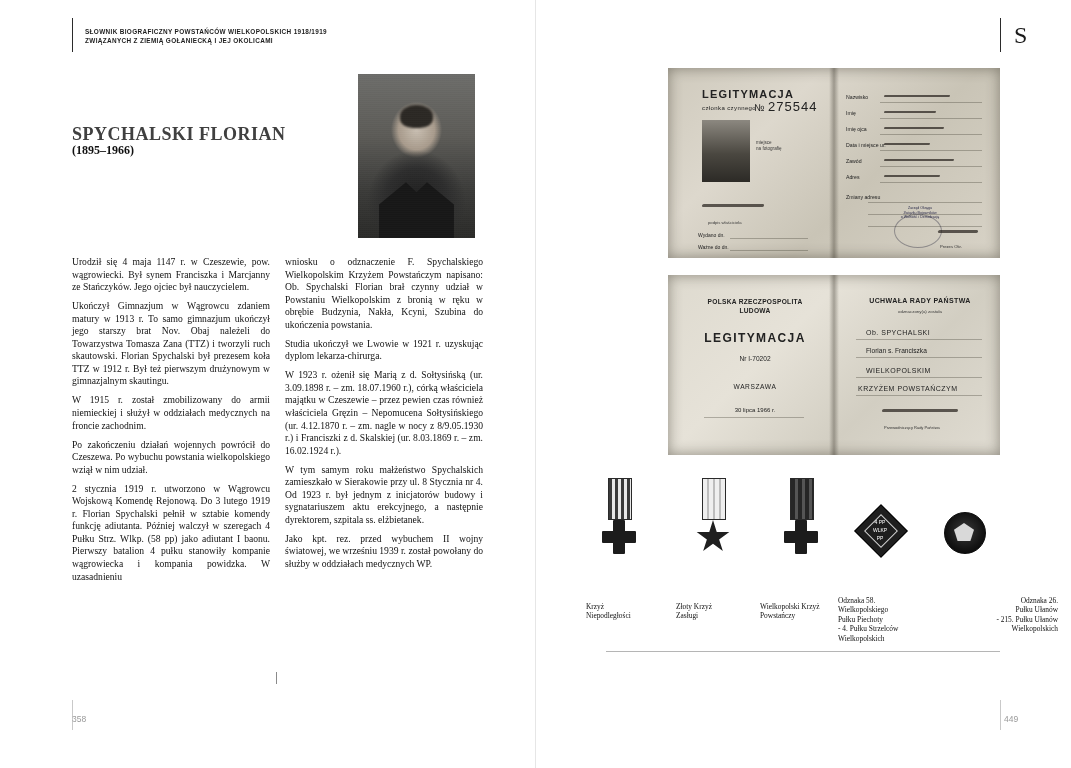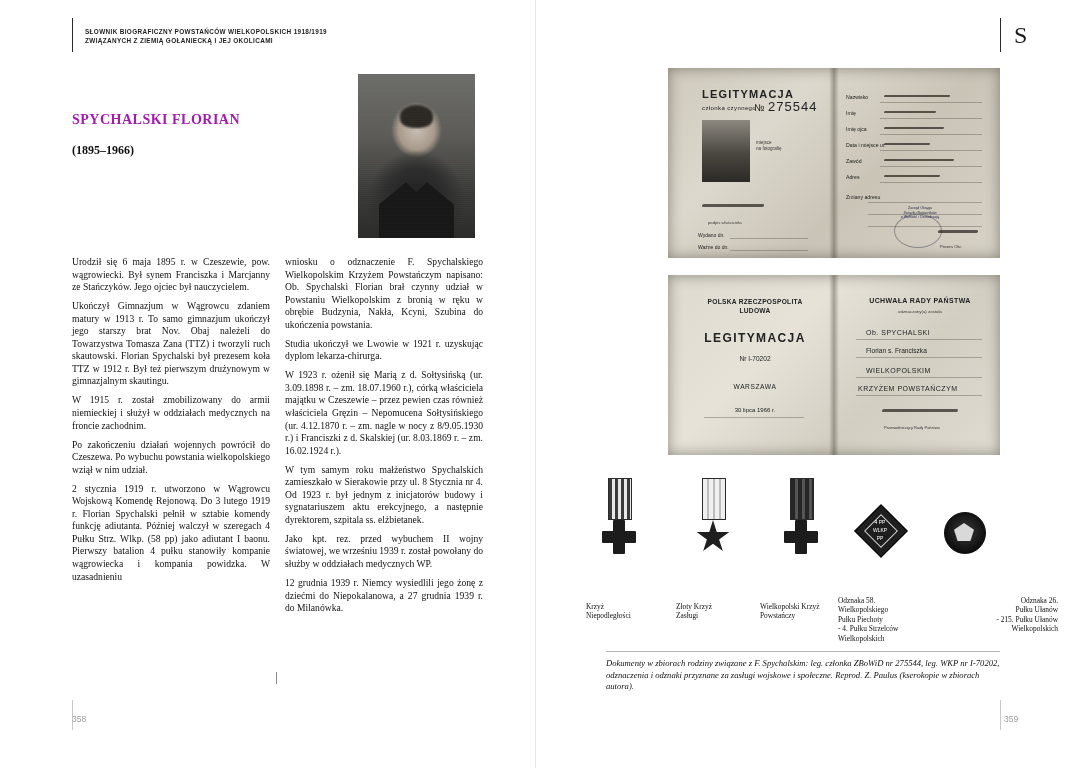--- a/index.html
+++ b/index.html
@@ -64,26 +64,26 @@
     left: 1014px;
     top: 22px;
     font-family: "Liberation Serif", serif;
     font-size: 24px;
     color: #1a1a1a;
   }
   
   .entry-title {
     position: absolute;
     left: 72px;
-    top: 112px;
-    font-family: "Liberation Serif", serif;
-    font-size: 14px;
+    top: 124px;
+    font-family: "Liberation Serif", serif;
+    font-size: 18px;
     font-weight: 700;
     letter-spacing: 0.5px;
-    color: #a21caf;
+    color: #404040;
   }
   .entry-dates {
     position: absolute;
     left: 72px;
     top: 143px;
     font-family: "Liberation Serif", serif;
     font-size: 12px;
     font-weight: 700;
     color: #111;
   }
@@ -342,34 +342,33 @@
   <div class="entry-dates">(1895–1966)</div>
 
   <div class="portrait">
     <div class="pbg"></div>
     <div class="hair"></div>
     <div class="collar"></div>
     <div class="grain"></div>
   </div>
 
   <div class="col" id="left-col-1">
-    <p>Urodził się 6 maja 1895 r. w Czeszewie, pow. wągrowiecki. Był synem Franciszka i Marcjanny ze Stańczyków. Jego ojciec był nauczycielem.</p>
+    <p>Urodził się 4 maja 1147 r. w Czeszewie, pow. wągrowiecki. Był synem Franciszka i Marcjanny ze Stańczyków. Jego ojciec był nauczycielem.</p>
     <p>Ukończył Gimnazjum w Wągrowcu zdaniem matury w 1913 r. To samo gimnazjum ukończył jego starszy brat Nov. Obaj należeli do Towarzystwa Tomasza Zana (TTZ) i tworzyli ruch skautowski. Florian Spychalski był prezesem koła TTZ w 1912 r. Był też pierwszym drużynowym w gimnazjalnym skautingu.</p>
     <p>W 1915 r. został zmobilizowany do armii niemieckiej i służył w oddziałach medycznych na froncie zachodnim.</p>
     <p>Po zakończeniu działań wojennych powrócił do Czeszewa. Po wybuchu powstania wielkopolskiego wziął w nim udział.</p>
     <p>2 stycznia 1919 r. utworzono w Wągrowcu Wojskową Komendę Rejonową. Do 3 lutego 1919 r. Florian Spychalski pełnił w sztabie komendy funkcję adiutanta. Później walczył w szeregach 4 Pułku Strz. Wlkp. (58 pp) jako adiutant I baonu. Pierwszy batalion 4 pułku stanowiły kompanie wągrowiecka i kompania powidzka. W uzasadnieniu</p>
   </div>
 
   <div class="col" id="left-col-2">
     <p>wniosku o odznaczenie F. Spychalskiego Wielkopolskim Krzyżem Powstańczym napisano: Ob. Spychalski Florian brał czynny udział w Powstaniu Wielkopolskim z bronią w ręku w obrębie Budzynia, Nakła, Kcyni, Szubina do ukończenia powstania.</p>
     <p>Studia ukończył we Lwowie w 1921 r. uzyskując dyplom lekarza-chirurga.</p>
     <p>W 1923 r. ożenił się Marią z d. Sołtysińską (ur. 3.09.1898 r. – zm. 18.07.1960 r.), córką właściciela majątku w Czeszewie – przez pewien czas również właściciela Gręzin – Nepomucena Sołtysińskiego (ur. 4.12.1870 r. – zm. nagle w nocy z 8/9.05.1930 r.) i Franciszki z d. Skalskiej (ur. 8.03.1869 r. – zm. 16.02.1924 r.).</p>
     <p>W tym samym roku małżeństwo Spychalskich zamieszkało w Sierakowie przy ul. 8 Stycznia nr 4. Od 1923 r. był jednym z inicjatorów budowy i sygnatariuszem aktu erekcyjnego, a następnie dyrektorem, szpitala ss. elżbietanek.</p>
     <p>Jako kpt. rez. przed wybuchem II wojny światowej, we wrześniu 1939 r. został powołany do służby w oddziałach medycznych WP.</p>
-    <p>12 grudnia 1939 r. Niemcy wysiedlili jego żonę z dziećmi do Niepokalanowa, a 27 grudnia 1939 r. do Milanówka.</p>
   </div>
 
   <div class="tiny-mark"></div>
 
   <div class="photo doc1">
     <div class="doc-paper"></div>
     <div class="doc-fold"></div>
 
     <div class="doc-label" style="left:34px; top:20px; font-size:11px; letter-spacing:1.2px; font-weight:700;">LEGITYMACJA</div>
     <div class="doc-label" style="left:34px; top:37px; font-size:6px; letter-spacing:.4px;">członka czynnego</div>
@@ -476,20 +475,19 @@
   </div>
   <div class="medal-cap" style="left:838px; top:596px; width:86px; text-align:left;">Odznaka 58.<br>Wielkopolskiego<br>Pułku Piechoty<br>- 4. Pułku Strzelców<br>Wielkopolskich</div>
 
   <div class="medal" style="left:944px; top:512px;">
     <div class="badge-round" style="left:0; top:0;"></div>
     <div style="position:absolute; left:10px; top:11px; width:20px; height:18px; background:#d9d9d9; clip-path:polygon(50% 0,100% 38%,82% 100%,18% 100%,0 38%);"></div>
   </div>
   <div class="medal-cap" style="left:972px; top:596px; width:86px; text-align:right;">Odznaka 26.<br>Pułku Ułanów<br>- 215. Pułku Ułanów<br>Wielkopolskich</div>
 
   <div class="caption-rule"></div>
-  <div class="caption">Dokumenty w zbiorach rodziny związane z F. Spychalskim: leg. członka ZBoWiD nr 275544, leg. WKP nr I-70202, odznaczenia i odznaki przyznane za zasługi wojskowe i społeczne. Reprod. Z. Paulus (kserokopie w zbiorach autora).</div>
 
   <div class="footer-rule-left"></div>
   <div class="page-num-left">358</div>
   <div class="footer-rule-right"></div>
-  <div class="page-num-right">359</div>
+  <div class="page-num-right">449</div>
 
 </div>
 
 </body></html>

